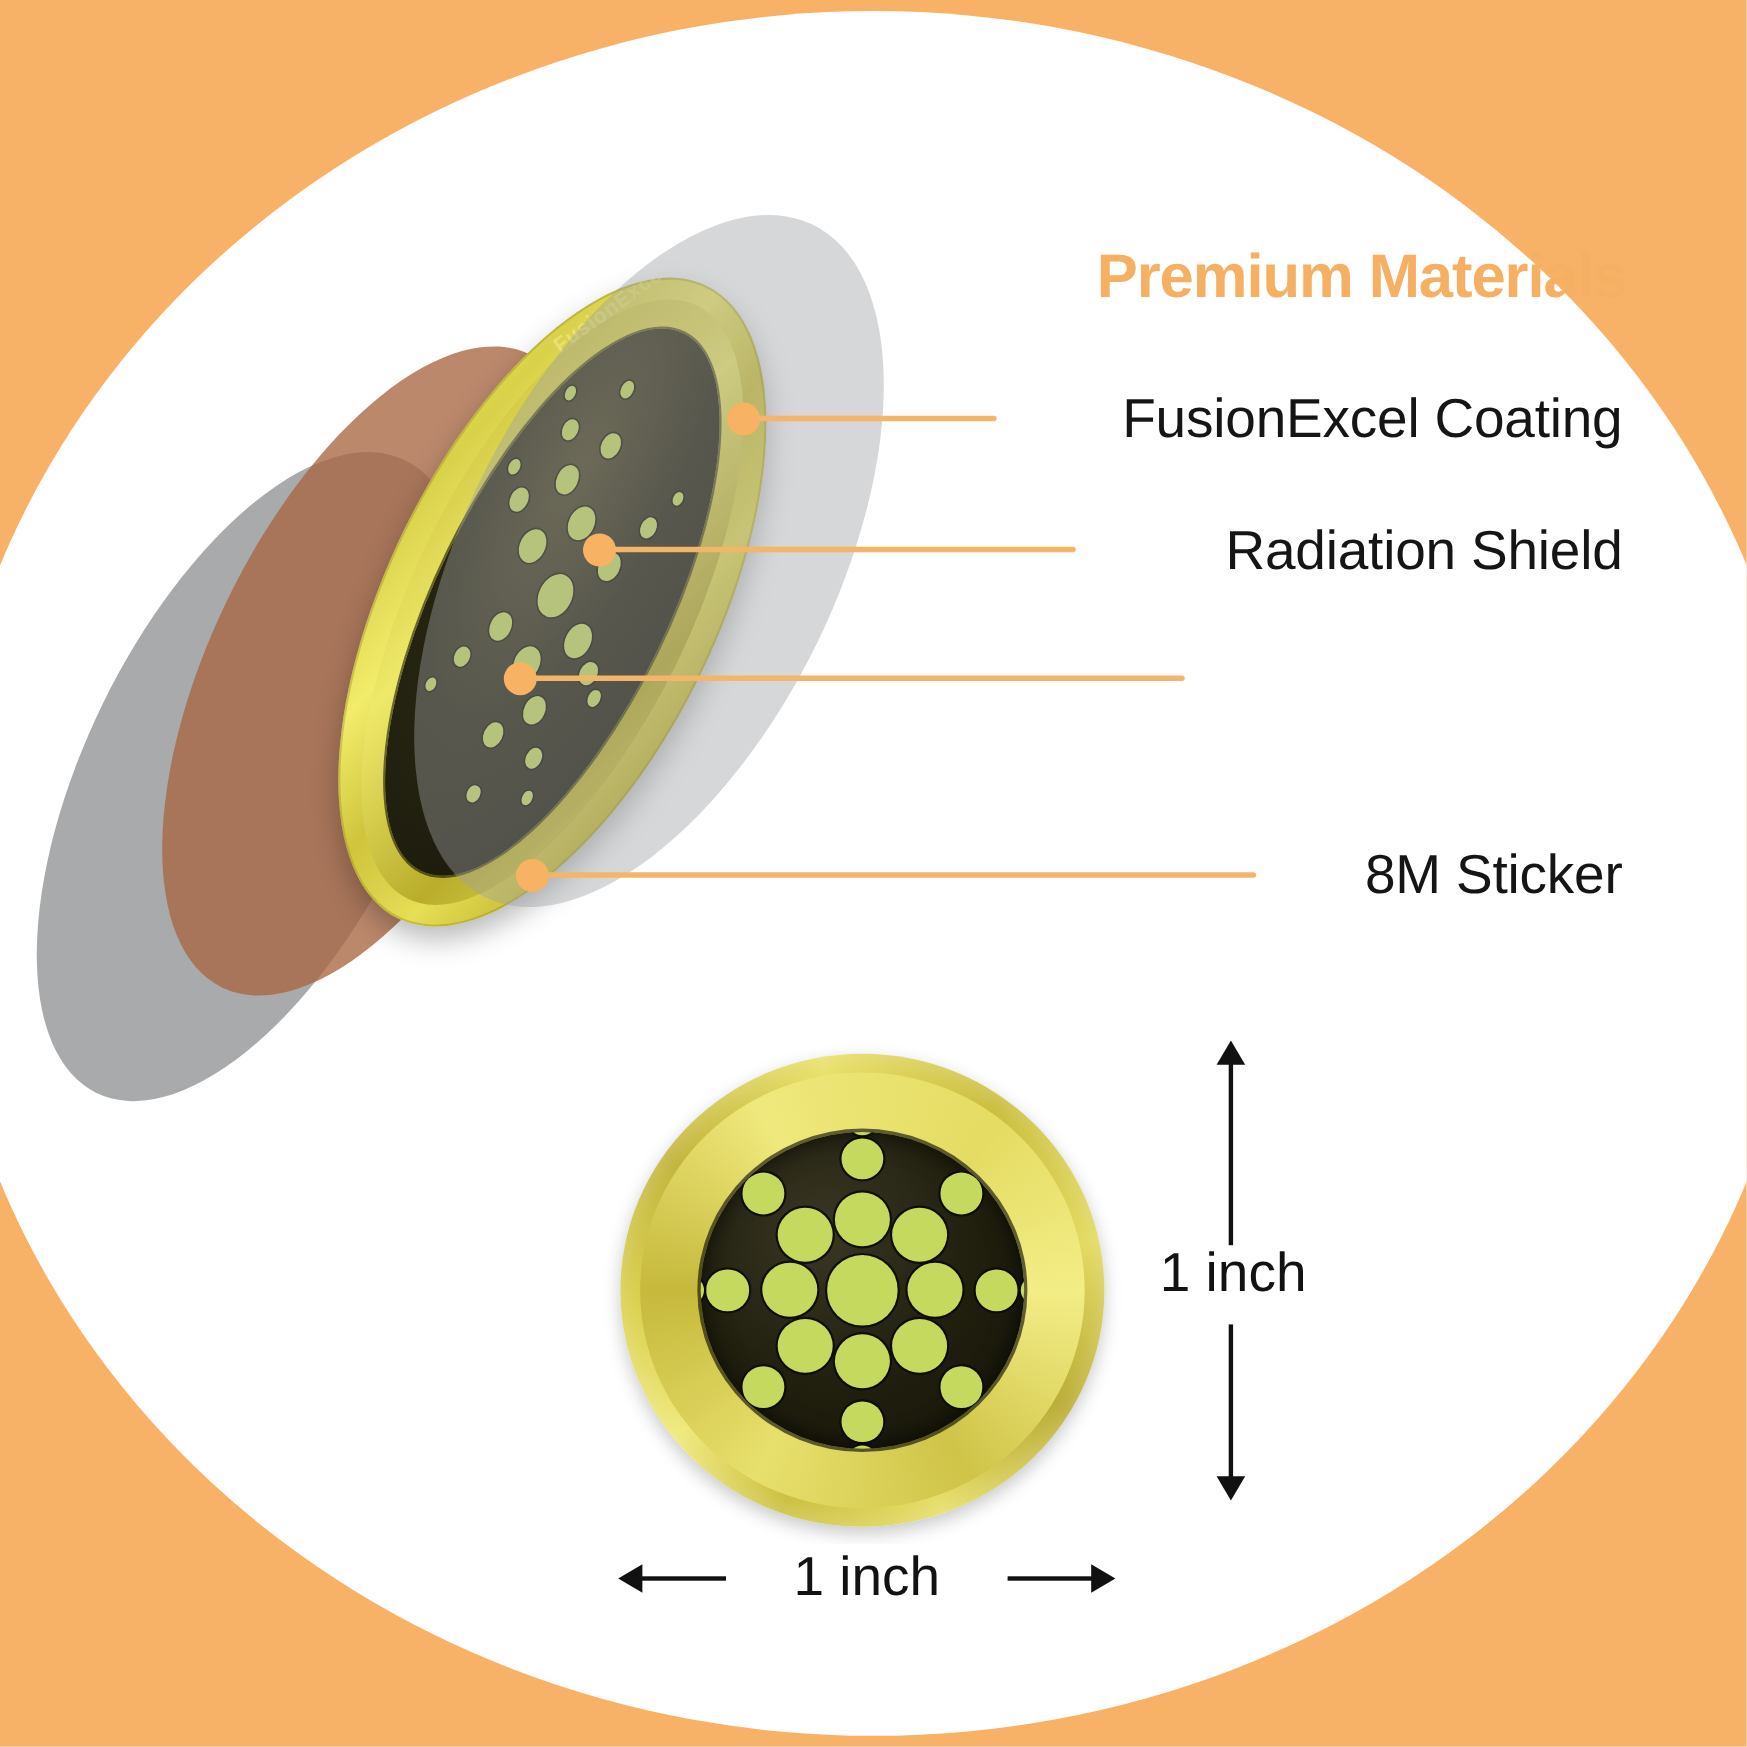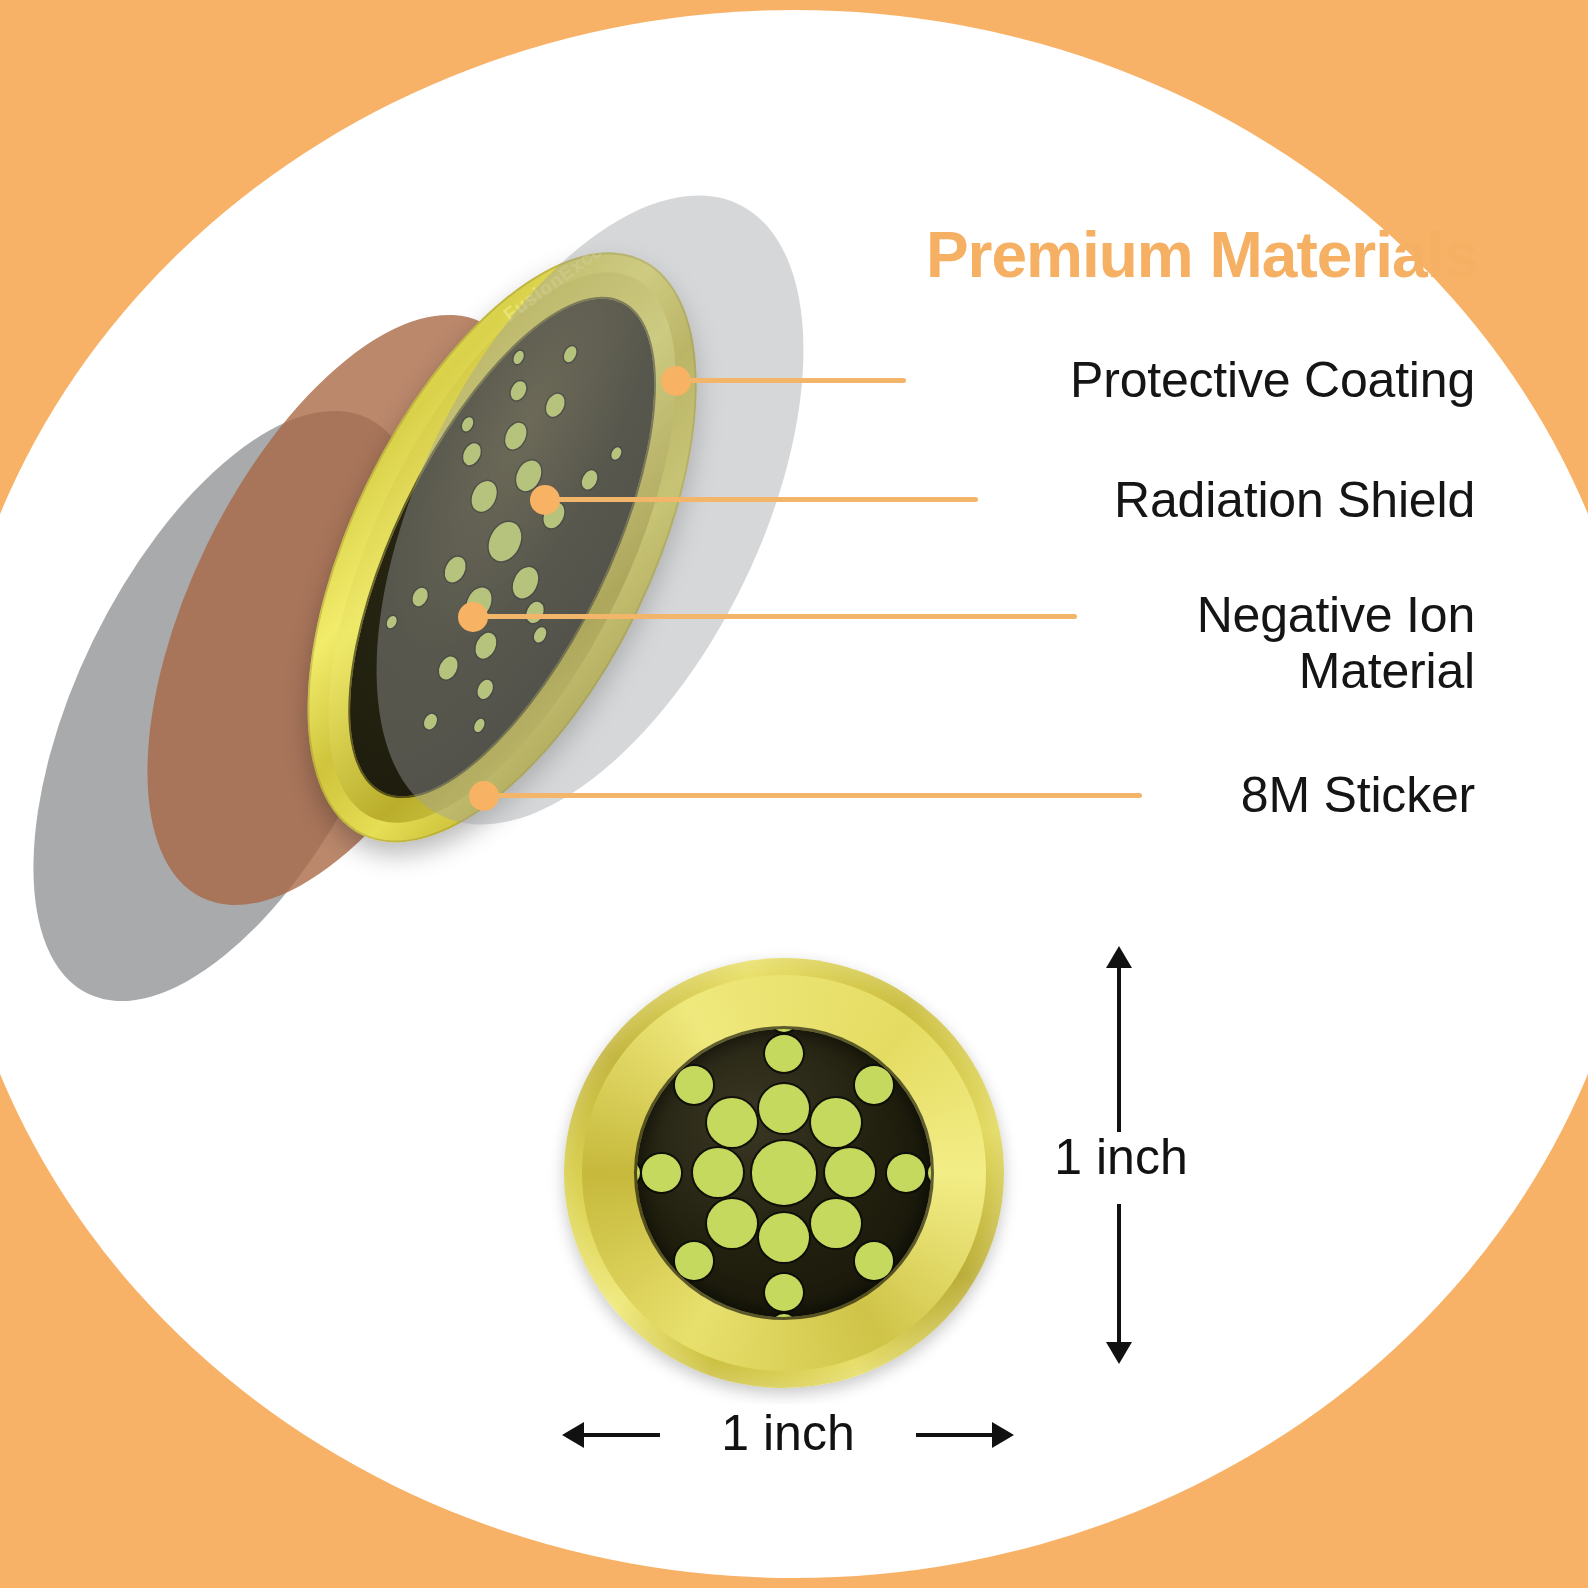--- a/index.html
+++ b/index.html
@@ -124,21 +124,21 @@
     line-height:1.12;
     text-align:right;
     letter-spacing:-.2px;
     white-space:pre-line;
   }
 
   .title{
     position:absolute;
     right:110px; top:218px;
     color:#f5b063;
-    font-size:64px;
+    font-size:56px;
     font-weight:700;
     letter-spacing:-1px;
     text-align:right;
     white-space:nowrap;
   }
 
   
   .coin-front{
     position:absolute;
     left:564px; top:958px;
@@ -298,30 +298,28 @@
       </div>
     </div>
 
     <div class="layer layer-coating"></div>
   </div>
 
   <div class="title">Premium Materials</div>
 
   <span class="callout-dot" style="left:661px;top:366px;"></span>
   <span class="callout-line" style="left:688px;top:378px;width:218px;"></span>
-  <div class="callout-label" style="right:113px;top:352px;">Protective Coating</div>
+  <div class="callout-label" style="right:113px;top:352px;">FusionExcel Coating</div>
 
   <span class="callout-dot" style="left:530px;top:485px;"></span>
   <span class="callout-line" style="left:557px;top:497px;width:421px;"></span>
   <div class="callout-label" style="right:113px;top:472px;margin-left:46px;">Radiation Shield</div>
 
   <span class="callout-dot" style="left:458px;top:602px;"></span>
   <span class="callout-line" style="left:485px;top:614px;width:592px;"></span>
-  <div class="callout-label" style="right:113px;top:587px;">Negative Ion
-Material</div>
 
   <span class="callout-dot" style="left:469px;top:781px;"></span>
   <span class="callout-line" style="left:496px;top:793px;width:646px;"></span>
   <div class="callout-label" style="right:113px;top:767px;">8M Sticker</div>
 
   <div class="coin-front">
     <div class="coin-rim"></div>
     <div class="coin-rim-inner"></div>
 
     <div class="arc-text">

